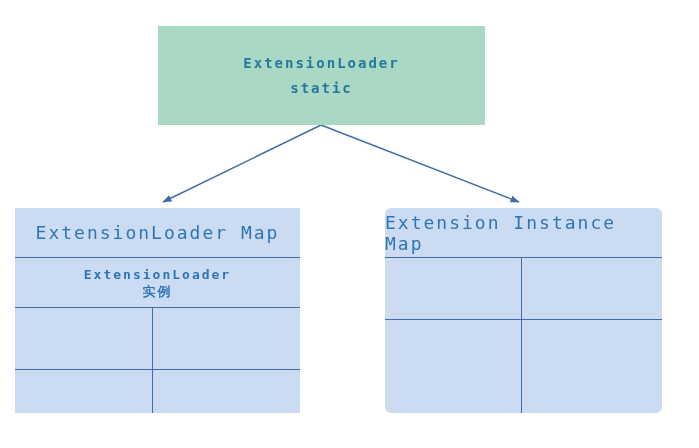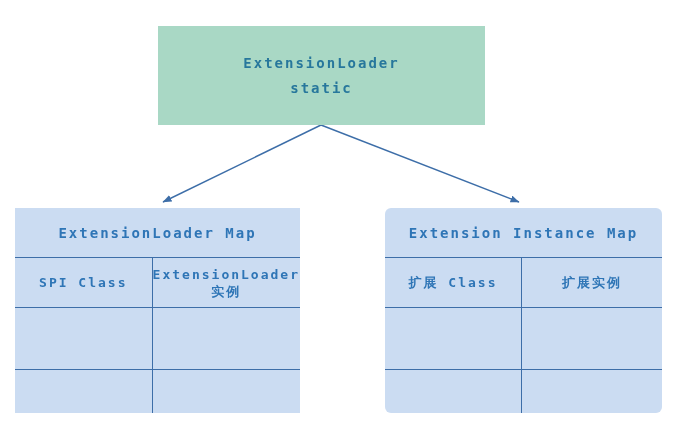--- a/index.html
+++ b/index.html
@@ -56,23 +56,23 @@
 
   .t-row {
     display: flex;
     box-sizing: border-box;
   }
   .t-title {
     height: 50px;
     align-items: center;
     justify-content: center;
     border-bottom: 1.5px solid #3d6ea8;
-    font-size: 14px;
+    font-size: 18px;
     letter-spacing: 2px;
-    font-weight: bold;
+    font-weight: normal;
   }
   .t-header {
     height: 50px;
     border-bottom: 1.5px solid #3d6ea8;
   }
   .t-body1 {
     height: 62px;
     border-bottom: 1.5px solid #3d6ea8;
   }
   .t-body2 { flex: 1; }
@@ -111,40 +111,35 @@
   </svg>
 
   <div class="root-box">
     <div class="label">ExtensionLoader
 static</div>
   </div>
 
   <div class="map-table left">
     <div class="t-row t-title">ExtensionLoader Map</div>
     <div class="t-row t-header">
-      <div class="t-cell first">SPI Class</div>
       <div class="t-cell second">ExtensionLoader
 实例</div>
     </div>
     <div class="t-row t-body1">
       <div class="t-cell first"></div>
       <div class="t-cell second"></div>
     </div>
     <div class="t-row t-body2">
       <div class="t-cell first"></div>
       <div class="t-cell second"></div>
     </div>
   </div>
 
   <div class="map-table right">
     <div class="t-row t-title">Extension Instance Map</div>
-    <div class="t-row t-header">
-      <div class="t-cell first">扩展 Class</div>
-      <div class="t-cell second">扩展实例</div>
-    </div>
     <div class="t-row t-body1">
       <div class="t-cell first"></div>
       <div class="t-cell second"></div>
     </div>
     <div class="t-row t-body2">
       <div class="t-cell first"></div>
       <div class="t-cell second"></div>
     </div>
   </div>
 

